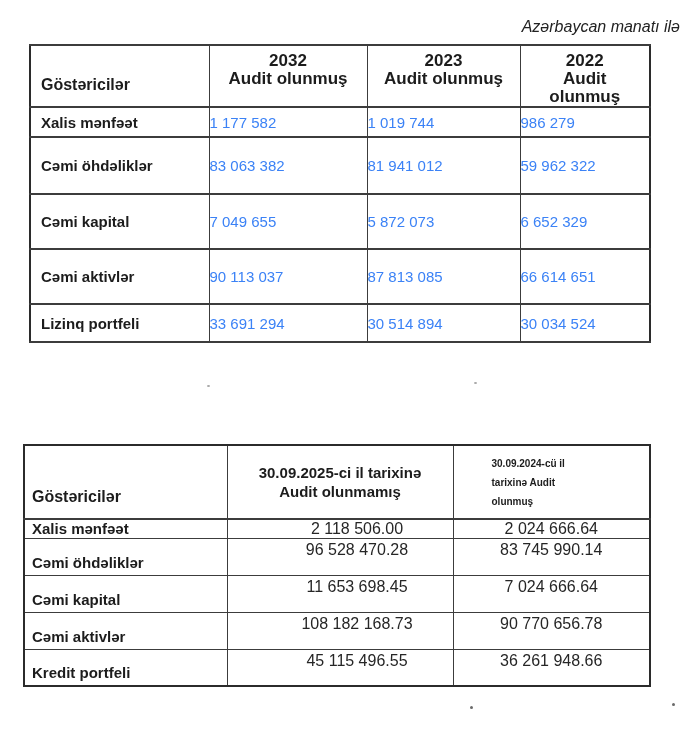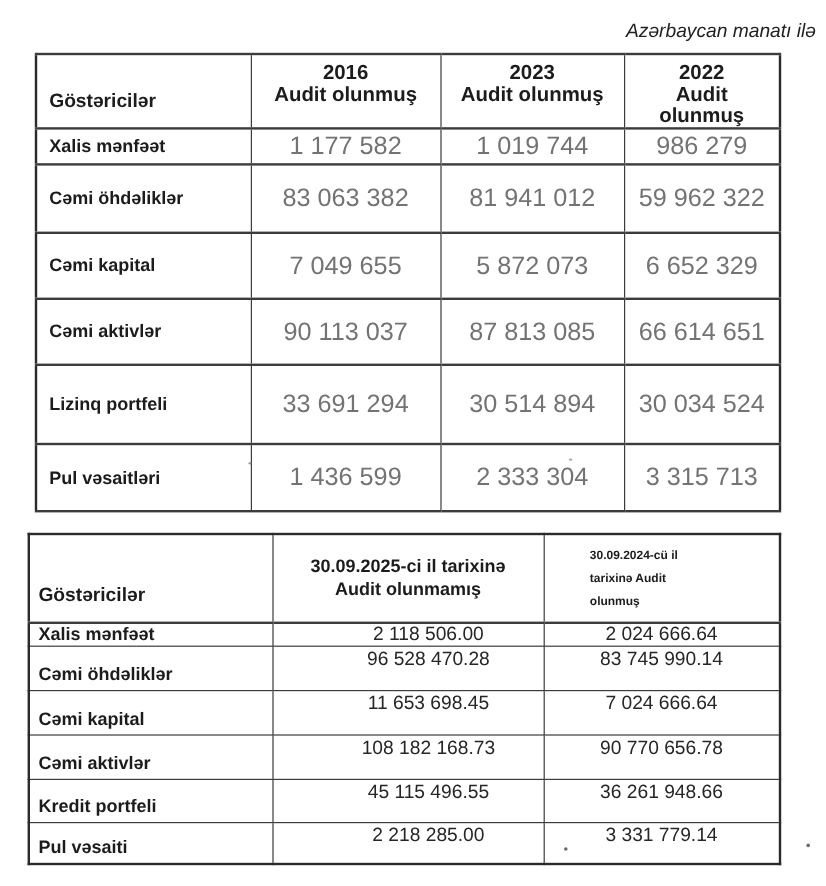--- a/index.html
+++ b/index.html
@@ -48,23 +48,23 @@
     padding-top: 6px;
     font-size: 17px; font-weight: bold;
     line-height: 18px;
   }
   #table1 td.label {
     text-align: left; vertical-align: middle;
     padding-left: 10px;
     font-size: 15px; font-weight: bold;
   }
   #table1 td.val {
-    text-align: center; vertical-align: middle;
-    font-size: 21px;
-    color: #737373;
+    text-align: left; vertical-align: middle;
+    font-size: 15px;
+    color: #3b82f6;
   }
 
   
   #table2 { left: 23px; top: 444px; width: 626px; border: 2px solid #2b2b2b; }
   #table2 th, #table2 td {
     border: 1px solid #3c3c3c;
     padding: 0;
     overflow: hidden;
   }
   #table2 th { border-bottom-width: 2px; }
@@ -121,21 +121,21 @@
   <colgroup>
     <col style="width:179px">
       <col style="width:158px">
       <col style="width:153px">
       <col style="width:130px">
   </colgroup>
   <tbody>
       <tr style="height:59px">
     <th class="h-ind">Göstəricilər</th>
     <th class="h-col">
-      <span class="hline">2016</span>
+      <span class="hline">2032</span>
       <span class="hline">Audit olunmuş</span>
     </th>
     <th class="h-col">
       <span class="hline">2023</span>
       <span class="hline">Audit olunmuş</span>
     </th>
     <th class="h-col">
       <span class="hline">2022</span>
       <span class="hline">Audit</span>
       <span class="hline">olunmuş</span>
@@ -158,31 +158,25 @@
     <td class="val">7 049 655</td>
     <td class="val">5 872 073</td>
     <td class="val">6 652 329</td>
   </tr>
   <tr style="height:55px">
     <td class="label">Cəmi aktivlər</td>
     <td class="val">90 113 037</td>
     <td class="val">87 813 085</td>
     <td class="val">66 614 651</td>
   </tr>
-  <tr style="height:66px">
+  <tr style="height:38px">
     <td class="label">Lizinq portfeli</td>
     <td class="val">33 691 294</td>
     <td class="val">30 514 894</td>
     <td class="val">30 034 524</td>
-  </tr>
-  <tr style="height:56px">
-    <td class="label">Pul vəsaitləri</td>
-    <td class="val">1 436 599</td>
-    <td class="val">2 333 304</td>
-    <td class="val">3 315 713</td>
   </tr>
 </tbody>
   </table>
 
 <table id="table2">
   <colgroup>
     <col style="width:203px">
       <col style="width:226px">
       <col style="width:197px">
   </colgroup>
@@ -217,24 +211,19 @@
   <tr style="height:37px">
     <td class="label">Cəmi aktivlər</td>
     <td class="val c2">108 182 168.73</td>
     <td class="val">90 770 656.78</td>
   </tr>
   <tr style="height:36px">
     <td class="label">Kredit portfeli</td>
     <td class="val c2">45 115 496.55</td>
     <td class="val">36 261 948.66</td>
   </tr>
-  <tr style="height:34px">
-    <td class="label">Pul vəsaiti</td>
-    <td class="val c2">2 218 285.00</td>
-    <td class="val">3 331 779.14</td>
-  </tr>
 </tbody>
   </table>
 
 <div class="speck sp1"></div>
 <div class="speck sp2"></div>
 <div class="speck sp3"></div>
 <div class="speck sp4"></div>
 
 </body></html>

